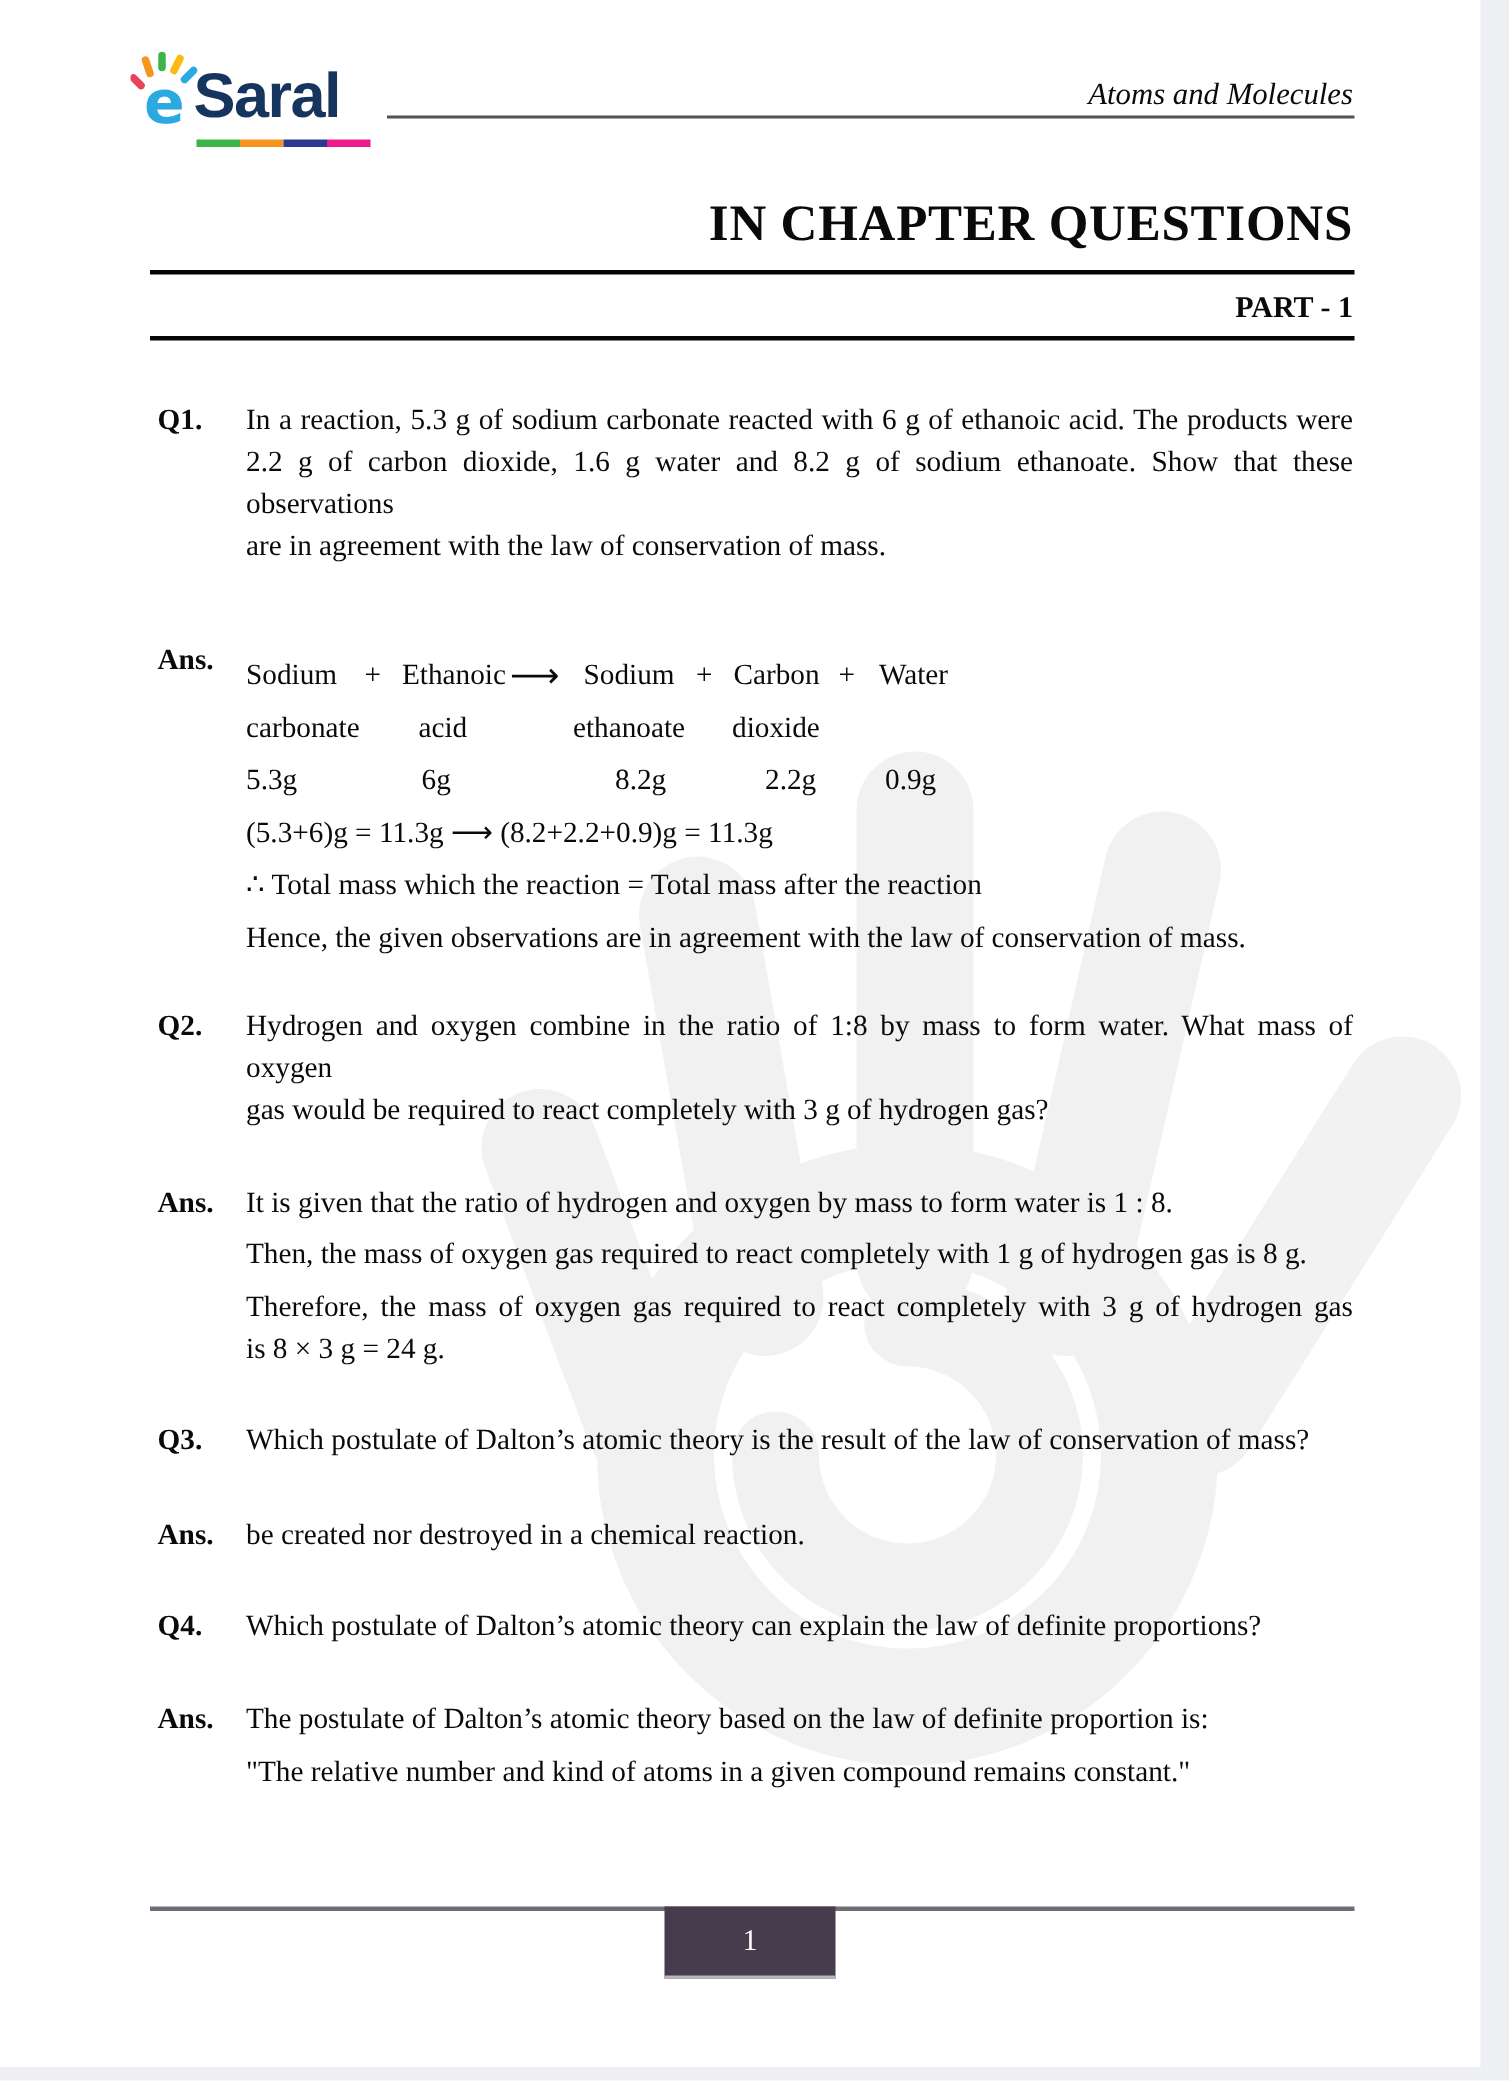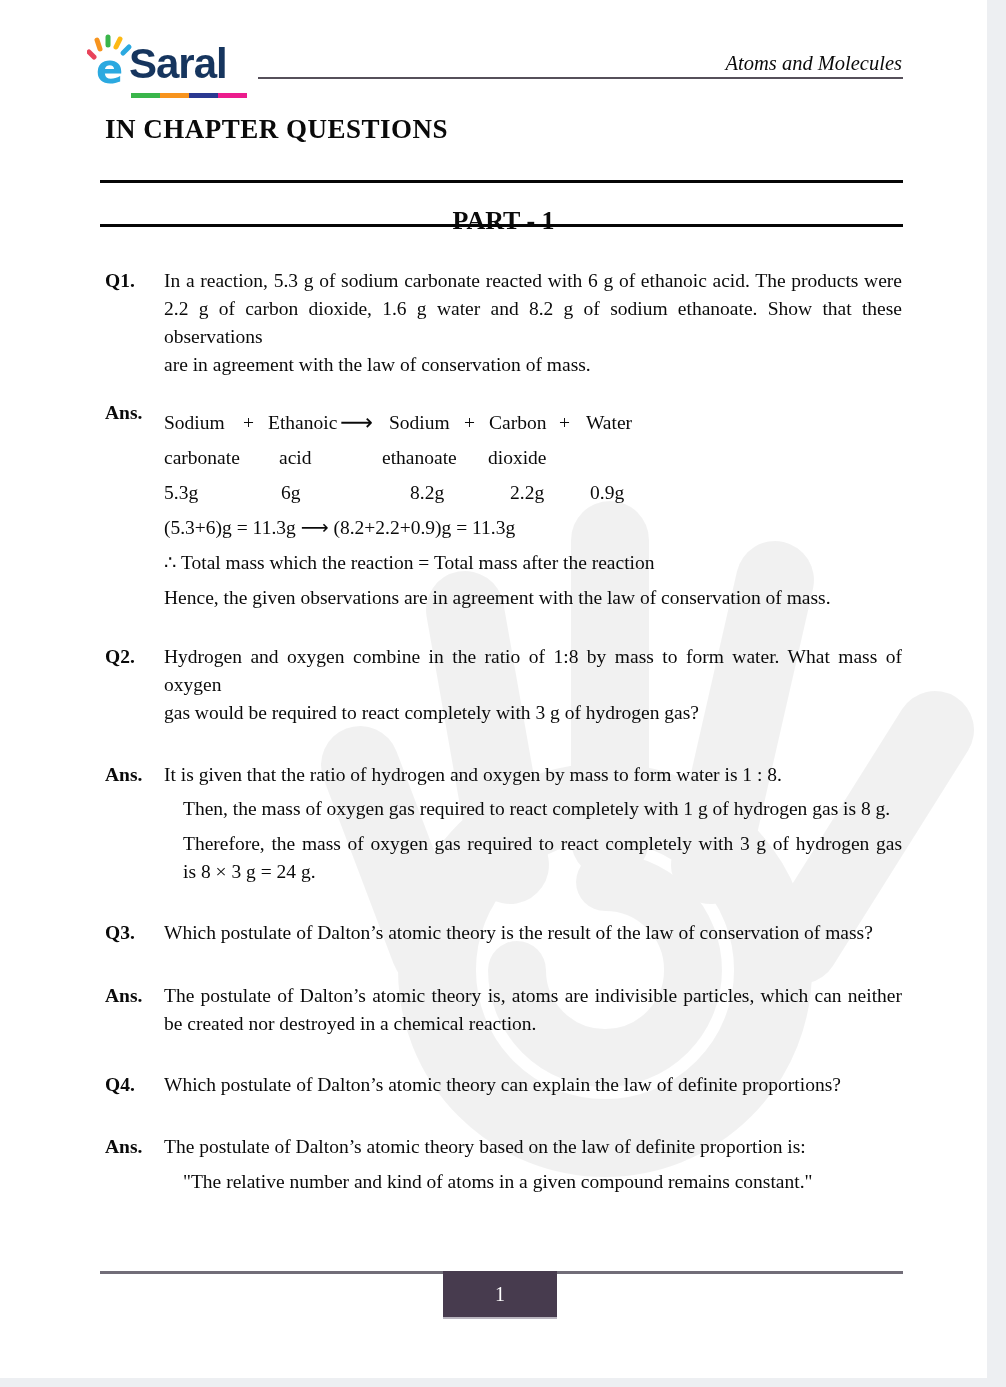--- a/index.html
+++ b/index.html
@@ -29,37 +29,37 @@
   .logo .underline div{flex:1;}
   .seg-green{background:#3ab54a;} .seg-orange{background:#f7941e;}
   .seg-blue{background:#2b3991;} .seg-pink{background:#ec1c8d;}
   .header-title{
     position:absolute;top:52px;right:85px;
     font-size:20.5px;color:#0a0a0a;font-style:italic;
   }
   .header-rule{position:absolute;top:77px;left:258px;width:645px;height:2px;background:#56505a;}
   
   .doc-title{
-    position:absolute;top:114px;left:105px;width:797px;text-align:left;
-    font-weight:bold;font-size:27px;letter-spacing:0.5px;
+    position:absolute;top:131px;left:105px;width:797px;text-align:right;
+    font-weight:bold;font-size:34px;letter-spacing:0.5px;
   }
   .rule-a{position:absolute;top:180px;left:100px;width:803px;height:3px;background:#060606;}
   .part-title{
-    position:absolute;top:206px;left:105px;width:797px;text-align:center;
-    font-weight:bold;font-size:26px;
+    position:absolute;top:194px;left:105px;width:797px;text-align:right;
+    font-weight:bold;font-size:20px;
   }
   .rule-b{position:absolute;top:224px;left:100px;width:803px;height:2.5px;background:#060606;}
   
   .content{position:absolute;top:267px;left:105px;width:797px;font-size:19.5px;}
   .qa{display:flex;}
   .qa-label{width:59px;flex-shrink:0;font-weight:bold;line-height:28px;}
   .qa-body{width:738px;}
   .line{line-height:28px;}
   .jline{text-align:justify;text-align-last:justify;}
-  .para + .para{margin-top:6px;margin-left:19px;}
+  .para + .para{margin-top:6px;}
   .para-gap7{margin-top:7px !important;}
   .eq{margin-top:6px;position:relative;}
   .eq-row{position:relative;height:35px;line-height:35px;}
   .eq-row span{position:absolute;white-space:nowrap;}
   .arrow-glyph{font-size:23px;}
   .tall-line{line-height:35px;height:35px;white-space:nowrap;}
   
   .watermark{position:absolute;left:280px;top:420px;opacity:0.05;pointer-events:none;}
   
   .footer-rule{position:absolute;top:1271px;left:100px;width:803px;height:2.5px;background:#716d78;}
@@ -107,21 +107,21 @@
   <div class="header-title">Atoms and Molecules</div>
   <div class="header-rule"></div>
 
   <div class="doc-title">IN CHAPTER QUESTIONS</div>
   <div class="rule-a"></div>
   <div class="part-title">PART - 1</div>
   <div class="rule-b"></div>
 
   <div class="content">
 
-    <div class="qa" style="margin-bottom:20px">
+    <div class="qa" style="margin-bottom:48px">
       <div class="qa-label">Q1.</div>
       <div class="qa-body">
         <div class="line jline">In a reaction, 5.3 g of sodium carbonate reacted with 6 g of ethanoic acid. The products were</div>
         <div class="line jline">2.2 g of carbon dioxide, 1.6 g water and 8.2 g of sodium ethanoate. Show that these observations</div>
         <div class="line">are in agreement with the law of conservation of mass.</div>
       </div>
     </div>
 
     <div class="qa" style="margin-bottom:28px">
       <div class="qa-label">Ans.</div>
@@ -183,21 +183,20 @@
     <div class="qa" style="margin-bottom:35px">
       <div class="qa-label">Q3.</div>
       <div class="qa-body">
         <div class="line">Which postulate of Dalton’s atomic theory is the result of the law of conservation of mass?</div>
       </div>
     </div>
 
     <div class="qa" style="margin-bottom:33px">
       <div class="qa-label">Ans.</div>
       <div class="qa-body">
-        <div class="line jline">The postulate of Dalton’s atomic theory  is, atoms are indivisible particles, which can neither</div>
         <div class="line">be created nor destroyed in a chemical reaction.</div>
       </div>
     </div>
 
     <div class="qa" style="margin-bottom:34px">
       <div class="qa-label">Q4.</div>
       <div class="qa-body">
         <div class="line">Which postulate of Dalton’s atomic theory can explain the law of definite proportions?</div>
       </div>
     </div>

